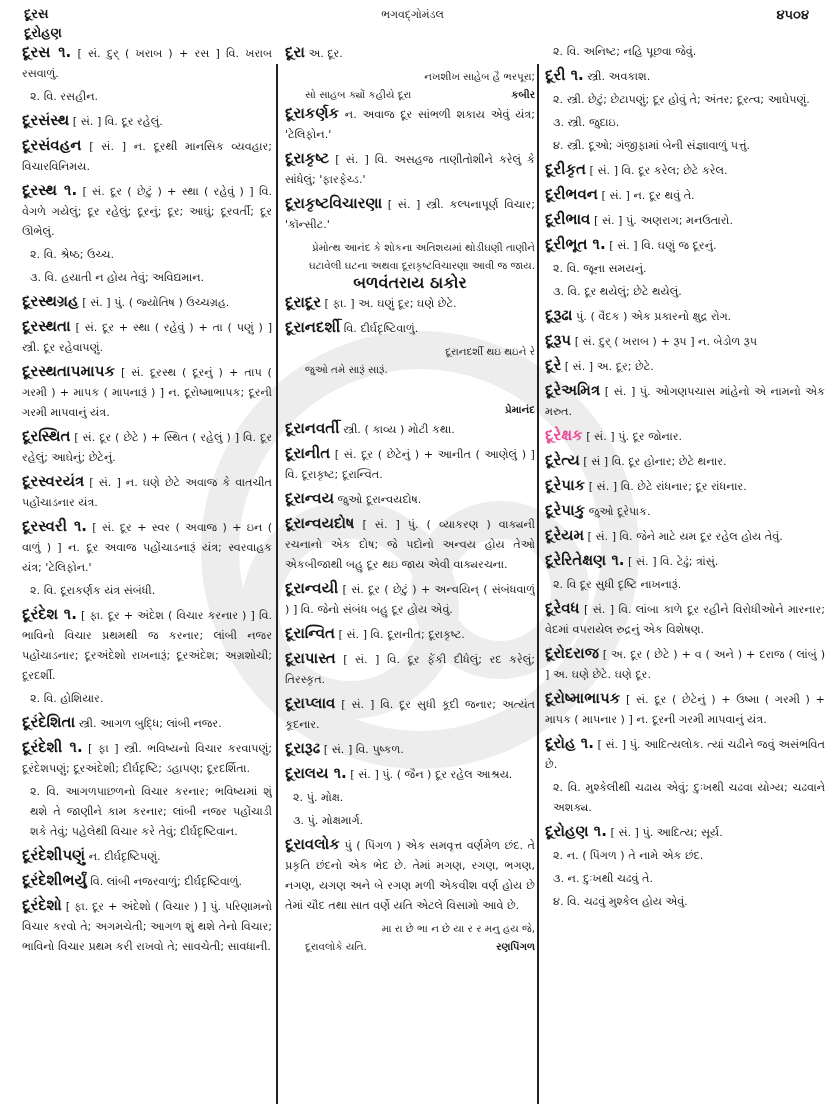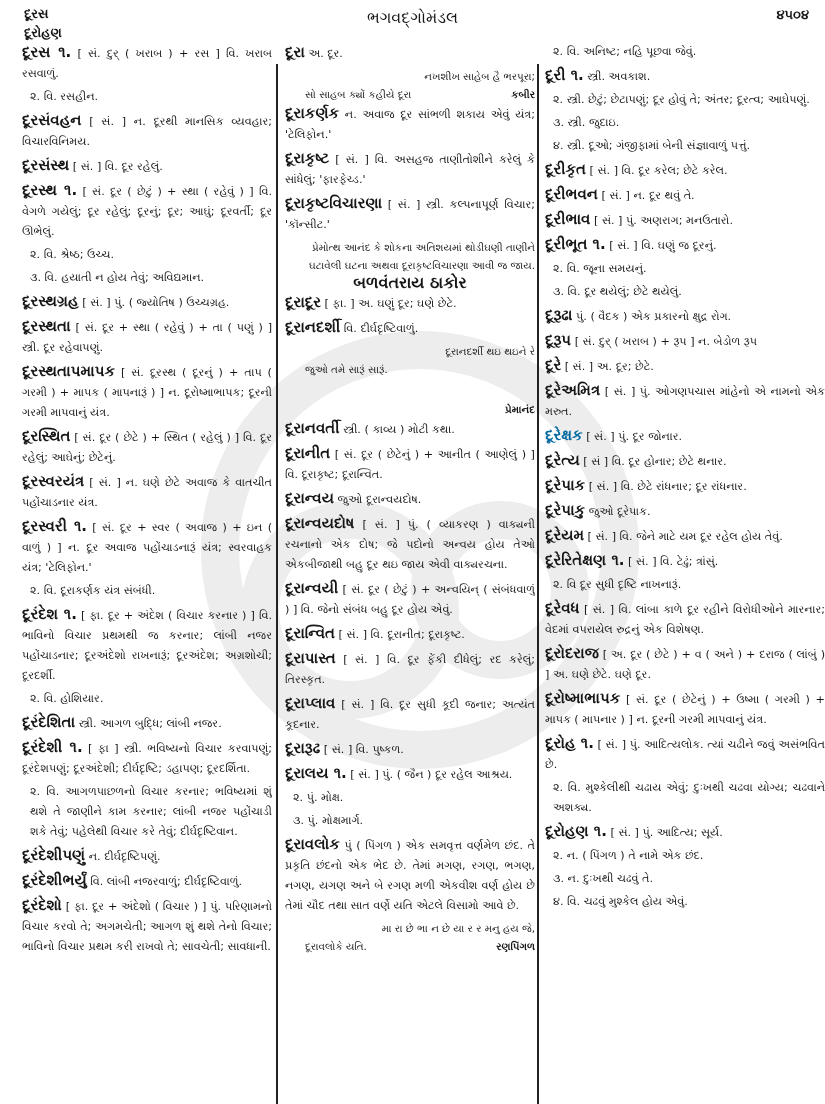--- a/index.html
+++ b/index.html
@@ -10,40 +10,40 @@
   }
   .watermark {
     position: absolute; left: 170px; top: 300px; width: 500px; height: 500px;
     pointer-events: none; z-index: 0;
   }
   .page-header {
     position: absolute; left: 0; top: 0; width: 825px; height: 48px; z-index: 1;
   }
   .guide-1 { position: absolute; left: 24px; top: 6px; font-size: 13px; font-weight: bold; }
   .guide-2 { position: absolute; left: 24px; top: 25px; font-size: 13px; font-weight: bold; }
-  .running-title { position: absolute; left: 0; width: 825px; top: 8px; text-align: center; font-size: 16px; }
+  .running-title { position: absolute; left: 0; width: 825px; top: 8px; text-align: center; font-size: 11px; }
   .page-number { position: absolute; right: 16px; top: 7px; font-size: 13px; font-weight: bold; }
   .columns {
     position: absolute; left: 22px; top: 42px; width: 800px; height: 1062px; z-index: 1;
   }
   .col { position: absolute; top: 0; height: 1050px; overflow: hidden; }
   .col-1 { left: 0; width: 250px; }
   .col-2 { left: 263px; width: 250px; }
   .col-3 { left: 523px; width: 280px; }
   .rule { position: absolute; top: 22px; width: 1.5px; background: #222; }
   .rule-1 { left: 254px; height: 1045px; }
   .rule-2 { left: 515px; height: 1045px; }
   .entry { font-size: 11.2px; line-height: 20px; margin-bottom: 3px; text-align: justify; }
   .entry .hw { font-weight: bold; font-size: 15px; }
   .entry .body { }
   .sub { font-size: 11.2px; line-height: 20px; padding-left: 8px; margin-bottom: 3px; text-align: justify; }
   .quote { font-size: 10.3px; line-height: 18px; padding-left: 20px; text-align: right; }
   .quote-author { text-align: center; font-size: 16px; line-height: 18px; font-weight: bold; }
   .quote-line-with-author { display: flex; justify-content: space-between; font-size: 10.3px; line-height: 18px; padding-left: 20px; }
-  .faded { color: #0369a1; font-family: Liberation Serif, serif; }
+  .faded { color: #ec4899; font-family: Liberation Serif, serif; }
 </style>
 </head>
 <body>
 
 <svg class="watermark" viewBox="0 0 500 500">
   <g fill="none" stroke="#ededed" stroke-width="38">
     <circle cx="250" cy="250" r="200"></circle>
     <circle cx="180" cy="310" r="90"></circle>
     <circle cx="330" cy="290" r="70"></circle>
   </g>
@@ -53,22 +53,22 @@
   <div class="guide-1">દૂરસ</div>
   <div class="guide-2">દૂરોહણ</div>
   <div class="running-title">ભગવદ્ગોમંડલ</div>
   <div class="page-number">૪૫૦૪</div>
 </div>
 
 <div class="columns">
   <div class="col col-1">
       <div class="entry"><span class="hw">દૂરસ ૧.</span> <span class="body">[ સં. દુર્ ( ખરાબ ) + રસ ] વિ. ખરાબ રસવાળું.</span></div>
       <div class="sub">૨. વિ. રસહીન.</div>
+      <div class="entry"><span class="hw">દૂરસંસ્થ</span> <span class="body">[ સં. ] વિ. દૂર રહેલું.</span></div>
       <div class="entry"><span class="hw">દૂરસંવહન</span> <span class="body">[ સં. ] ન. દૂરથી માનસિક વ્યવહાર; વિચારવિનિમય.</span></div>
-      <div class="entry"><span class="hw">દૂરસંસ્થ</span> <span class="body">[ સં. ] વિ. દૂર રહેલું.</span></div>
       <div class="entry"><span class="hw">દૂરસ્થ ૧.</span> <span class="body">[ સં. દૂર ( છેટું ) + સ્થા ( રહેવું ) ] વિ. વેગળે ગયેલું; દૂર રહેલું; દૂરનું; દૂર; આઘું; દૂરવર્તી; દૂર ઊભેલું.</span></div>
       <div class="sub">૨. વિ. શ્રેષ્ઠ; ઉચ્ચ.</div>
       <div class="sub">૩. વિ. હયાતી ન હોય તેવું; અવિદ્યમાન.</div>
       <div class="entry"><span class="hw">દૂરસ્થગ્રહ</span> <span class="body">[ સં. ] પું. ( જ્યોતિષ ) ઉચ્ચગ્રહ.</span></div>
       <div class="entry"><span class="hw">દૂરસ્થતા</span> <span class="body">[ સં. દૂર + સ્થા ( રહેવું ) + તા ( પણું ) ] સ્ત્રી. દૂર રહેવાપણું.</span></div>
       <div class="entry"><span class="hw">દૂરસ્થતાપમાપક</span> <span class="body">[ સં. દૂરસ્થ ( દૂરનું ) + તાપ ( ગરમી ) + માપક ( માપનારૂં ) ] ન. દૂરોષ્માભાપક; દૂરની ગરમી માપવાનું યંત્ર.</span></div>
       <div class="entry"><span class="hw">દૂરસ્થિત</span> <span class="body">[ સં. દૂર ( છેટે ) + સ્થિત ( રહેલું ) ] વિ. દૂર રહેલું; આઘેનું; છેટેનું.</span></div>
       <div class="entry"><span class="hw">દૂરસ્વરયંત્ર</span> <span class="body">[ સં. ] ન. ઘણે છેટે અવાજ કે વાતચીત પહોંચાડનાર યંત્ર.</span></div>
       <div class="entry"><span class="hw">દૂરસ્વરી ૧.</span> <span class="body">[ સં. દૂર + સ્વર ( અવાજ ) + ઇન ( વાળું ) ] ન. દૂર અવાજ પહોંચાડનારૂં યંત્ર; સ્વરવાહક યંત્ર; 'ટેલિફોન.'</span></div>
       <div class="sub">૨. વિ. દૂરાકર્ણક યંત્ર સંબંધી.</div>

